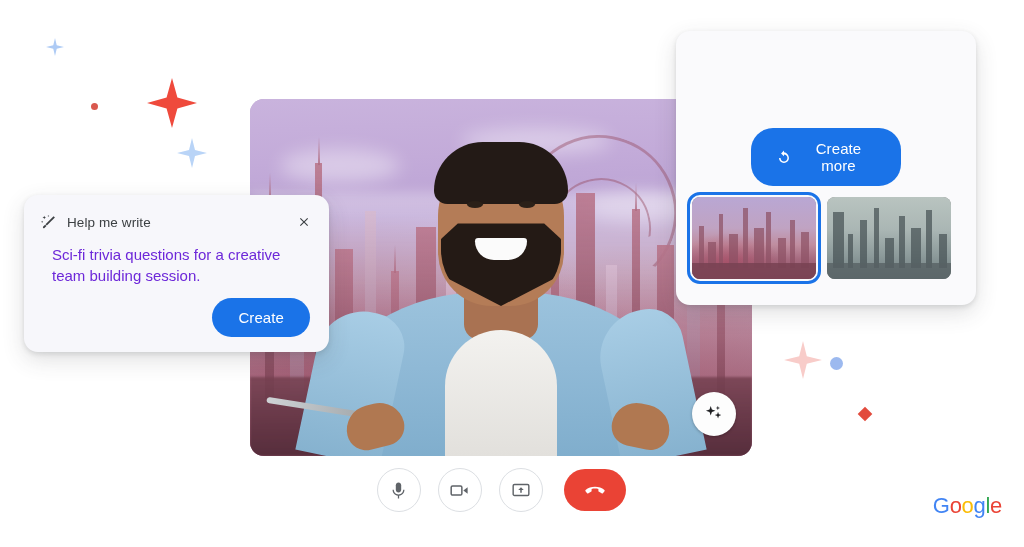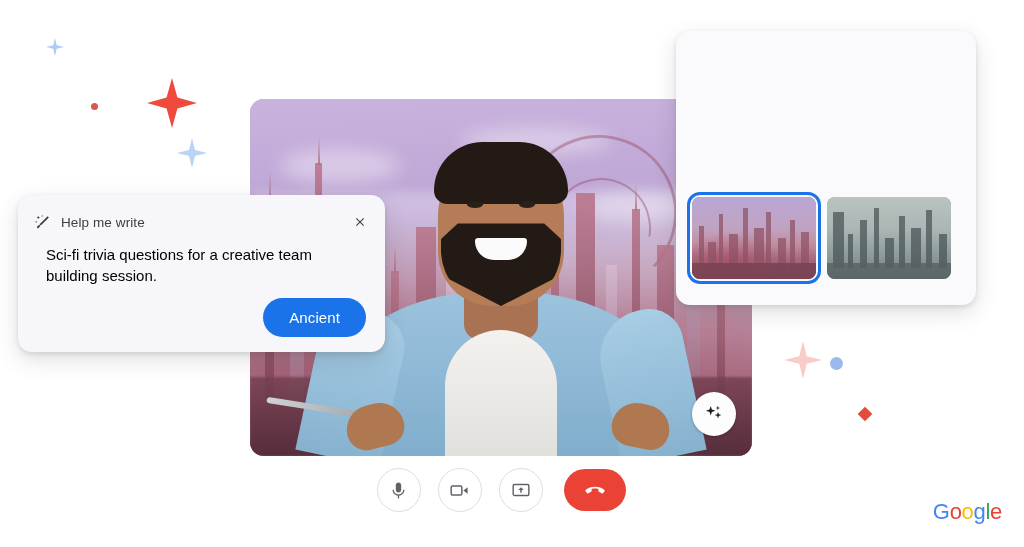--- a/index.html
+++ b/index.html
@@ -295,23 +295,23 @@
 
   
   .card {
     position: absolute;
     background: #f7f7fb;
     border-radius: 14px;
     box-shadow: 0 2px 5px rgba(60,64,67,0.14), 0 8px 22px rgba(60,64,67,0.16);
   }
 
   .hmw-card {
-    left: 18px;
+    left: 24px;
     top: 195px;
-    width: 367px;
+    width: 305px;
     height: 157px;
     padding: 0;
     z-index: 20;
   }
   .hmw-head {
     display: flex;
     align-items: center;
     padding: 16px 14px 0 16px;
   }
   .hmw-title {
@@ -325,21 +325,21 @@
     width: 22px;
     height: 22px;
     display: flex;
     align-items: center;
     justify-content: center;
   }
   .hmw-body {
     padding: 11px 44px 0 28px;
     font-size: 15px;
     line-height: 1.42;
-    color: #000000;
+    color: #6d28d9;
   }
   .hmw-actions {
     position: absolute;
     right: 19px;
     bottom: 15px;
   }
   .btn-pill {
     background: #1a73e8;
     color: #ffffff;
     border: 0;
@@ -447,21 +447,21 @@
     left: 0; right: 0; bottom: 0;
     height: 20%;
   }
   .th-a .tg { background: rgba(120,66,82,0.85); }
   .th-b .tg { background: rgba(88,98,100,0.8); }
 
   
   .logo {
     position: absolute;
     right: 22px;
-    bottom: 22px;
+    bottom: 28px;
     font-size: 22px;
     letter-spacing: -0.3px;
     display: flex;
     align-items: baseline;
     z-index: 30;
     margin-left: 43px;
   }
   .logo .ws {
     color: #5f6368;
     margin-left: 7px;
@@ -593,26 +593,32 @@
       </svg>
       <span class="hmw-title">Help me write</span>
       <span class="hmw-close">
         <svg width="14" height="14" viewBox="0 0 24 24">
           <path d="M19 6.4 L17.6 5 L12 10.6 L6.4 5 L5 6.4 L10.6 12 L5 17.6 L6.4 19 L12 13.4 L17.6 19 L19 17.6 L13.4 12 Z" fill="#3c4043"></path>
         </svg>
       </span>
     </div>
     <div class="hmw-body">Sci-fi trivia questions for a creative team building session.</div>
     <div class="hmw-actions">
-      <button class="btn-pill">Ancient</button>
+      <button class="btn-pill">Create</button>
     </div>
   </div>
 
   <div class="card gen-card">
 
+    <button class="create-more">
+      <svg width="18" height="18" viewBox="0 0 24 24">
+        <path d="M12 4.8V2.2L7.6 6.6 12 11V8.4c2.9 0 5.2 2.3 5.2 5.2 0 2.9-2.3 5.2-5.2 5.2s-5.2-2.3-5.2-5.2H4.6c0 4.1 3.3 7.4 7.4 7.4s7.4-3.3 7.4-7.4S16.1 4.8 12 4.8z" fill="#ffffff"></path>
+      </svg>
+      <span>Create more</span>
+    </button>
 
     <div class="thumbs">
       <div class="thumb selected">
         <div class="th-a">
           <div class="tt" style="left:6%;  width:5px;  height:42px;"></div>
           <div class="tt" style="left:13%; width:8px;  height:26px;"></div>
           <div class="tt" style="left:22%; width:4px;  height:54px;"></div>
           <div class="tt" style="left:30%; width:9px;  height:34px;"></div>
           <div class="tt" style="left:41%; width:5px;  height:60px;"></div>
           <div class="tt" style="left:50%; width:10px; height:40px;"></div>

